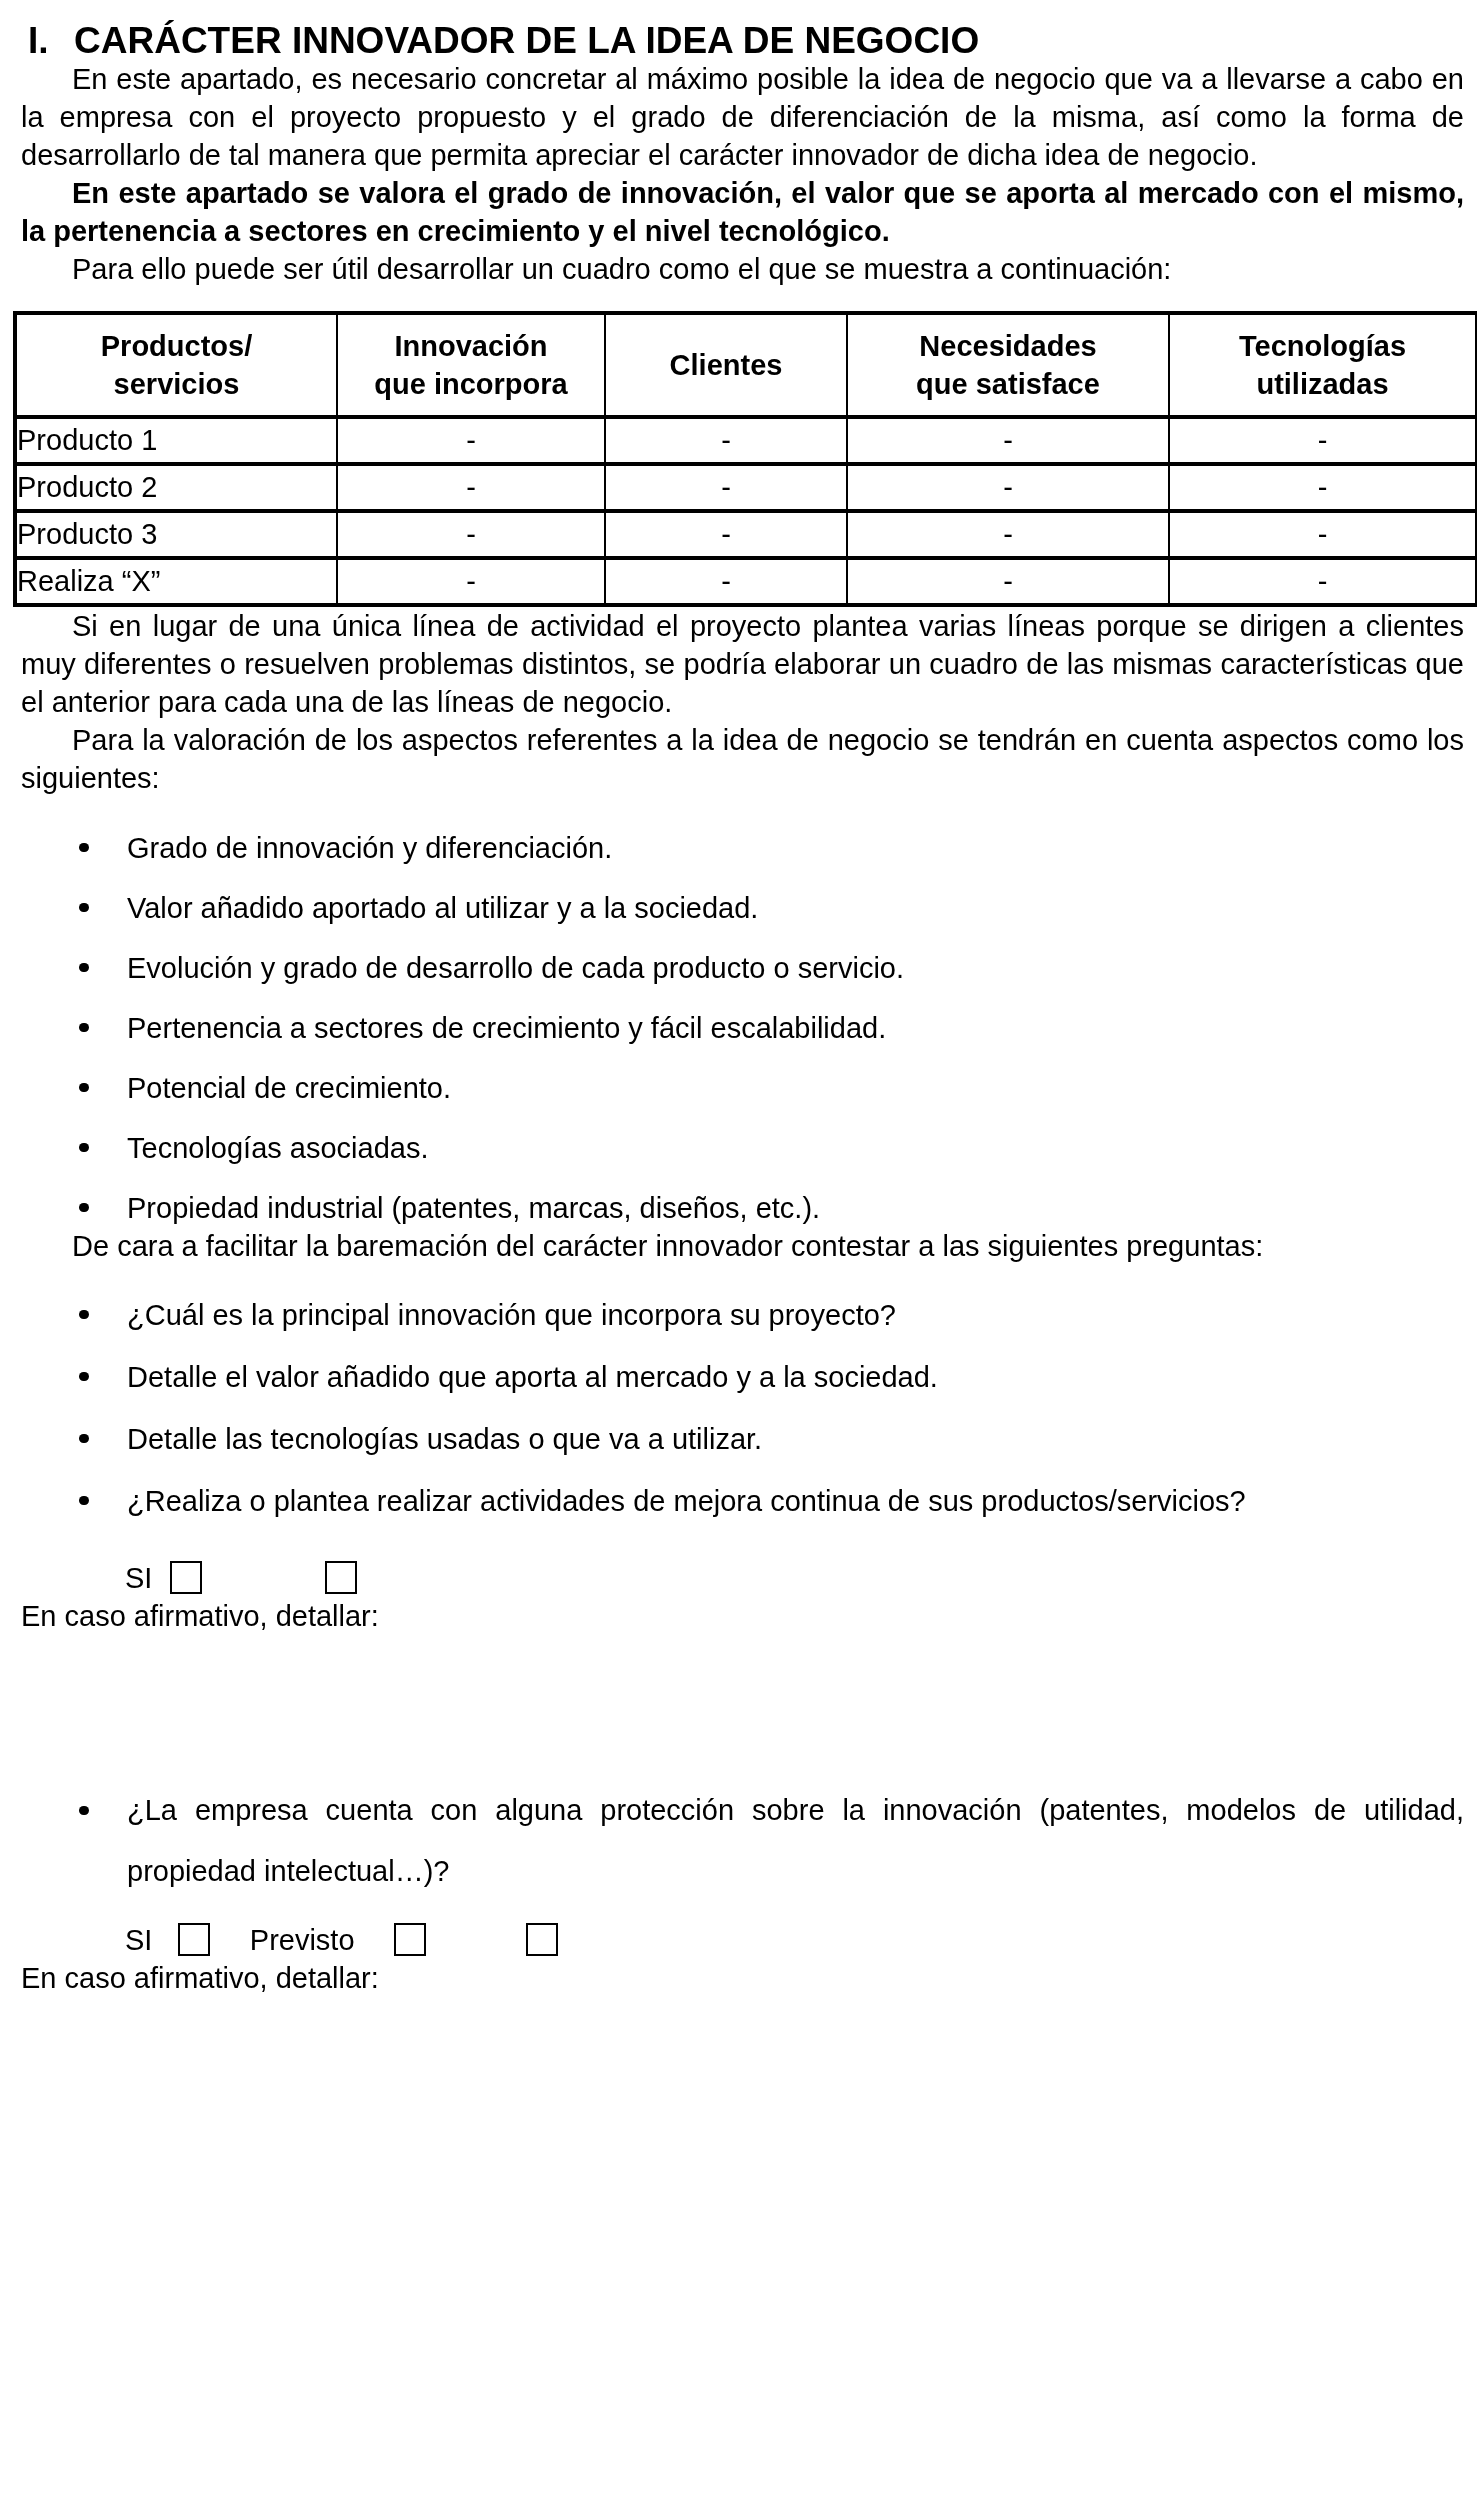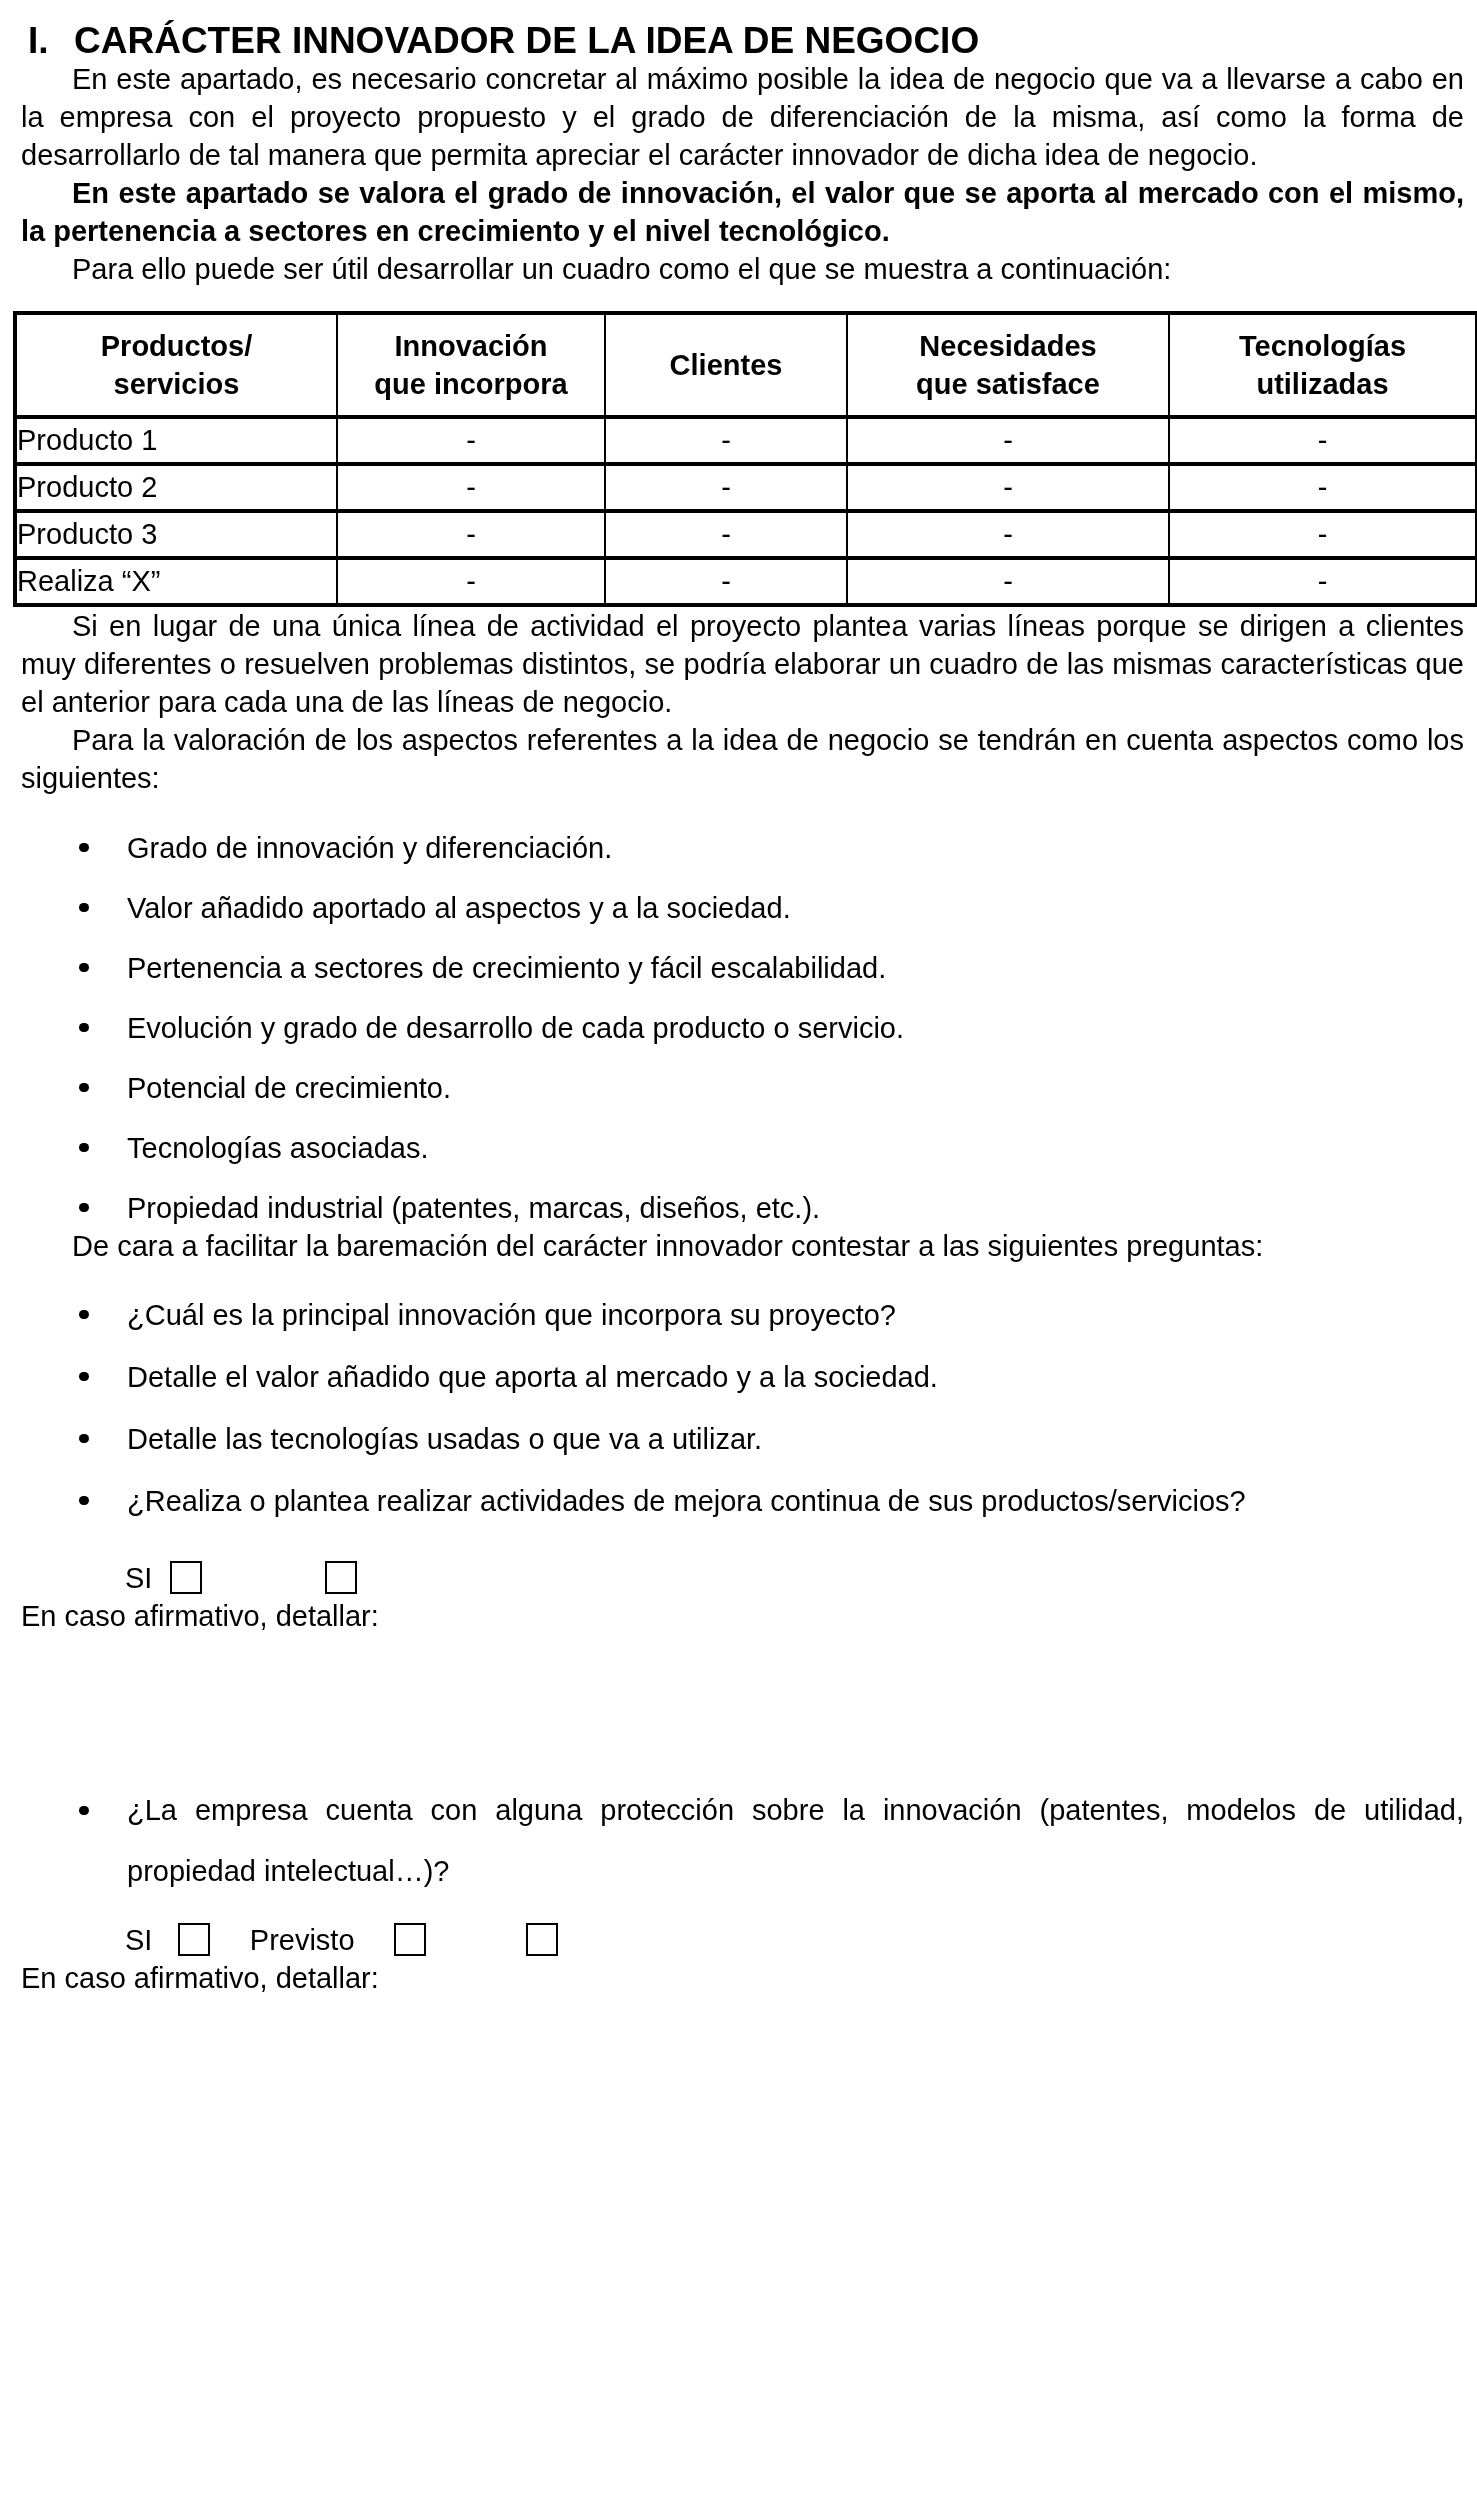--- a/index.html
+++ b/index.html
@@ -178,23 +178,23 @@
       </tr>
     </tbody>
   </table>
 
   <p class="para mt-p4">Si en lugar de una única línea de actividad el proyecto plantea varias líneas porque se dirigen a clientes muy diferentes o resuelven problemas distintos, se podría elaborar un cuadro de las mismas características que el anterior para cada una de las líneas de negocio.</p>
 
   <p class="para mt-p5">Para la valoración de los aspectos referentes a la idea de negocio se tendrán en cuenta aspectos como los siguientes:</p>
 
   <div class="blist mt-list1">
     <div class="bullet-item"><span class="dot"></span><span>Grado de innovación y diferenciación.</span></div>
-    <div class="bullet-item"><span class="dot"></span><span>Valor añadido aportado al aspectos y a la sociedad.</span></div>
+    <div class="bullet-item"><span class="dot"></span><span>Valor añadido aportado al utilizar y a la sociedad.</span></div>
+    <div class="bullet-item"><span class="dot"></span><span>Evolución y grado de desarrollo de cada producto o servicio.</span></div>
     <div class="bullet-item"><span class="dot"></span><span>Pertenencia a sectores de crecimiento y fácil escalabilidad.</span></div>
-    <div class="bullet-item"><span class="dot"></span><span>Evolución y grado de desarrollo de cada producto o servicio.</span></div>
     <div class="bullet-item"><span class="dot"></span><span>Potencial de crecimiento.</span></div>
     <div class="bullet-item"><span class="dot"></span><span>Tecnologías asociadas.</span></div>
     <div class="bullet-item"><span class="dot"></span><span>Propiedad industrial (patentes, marcas, diseños, etc.).</span></div>
   </div>
 
   <p class="para mt-p6">De cara a facilitar la baremación del carácter innovador contestar a las siguientes preguntas:</p>
 
   <div class="blist blist2 mt-list2">
     <div class="bullet-item"><span class="dot"></span><span>¿Cuál es la principal innovación que incorpora su proyecto?</span></div>
     <div class="bullet-item"><span class="dot"></span><span>Detalle el valor añadido que aporta al mercado y a la sociedad.</span></div>

